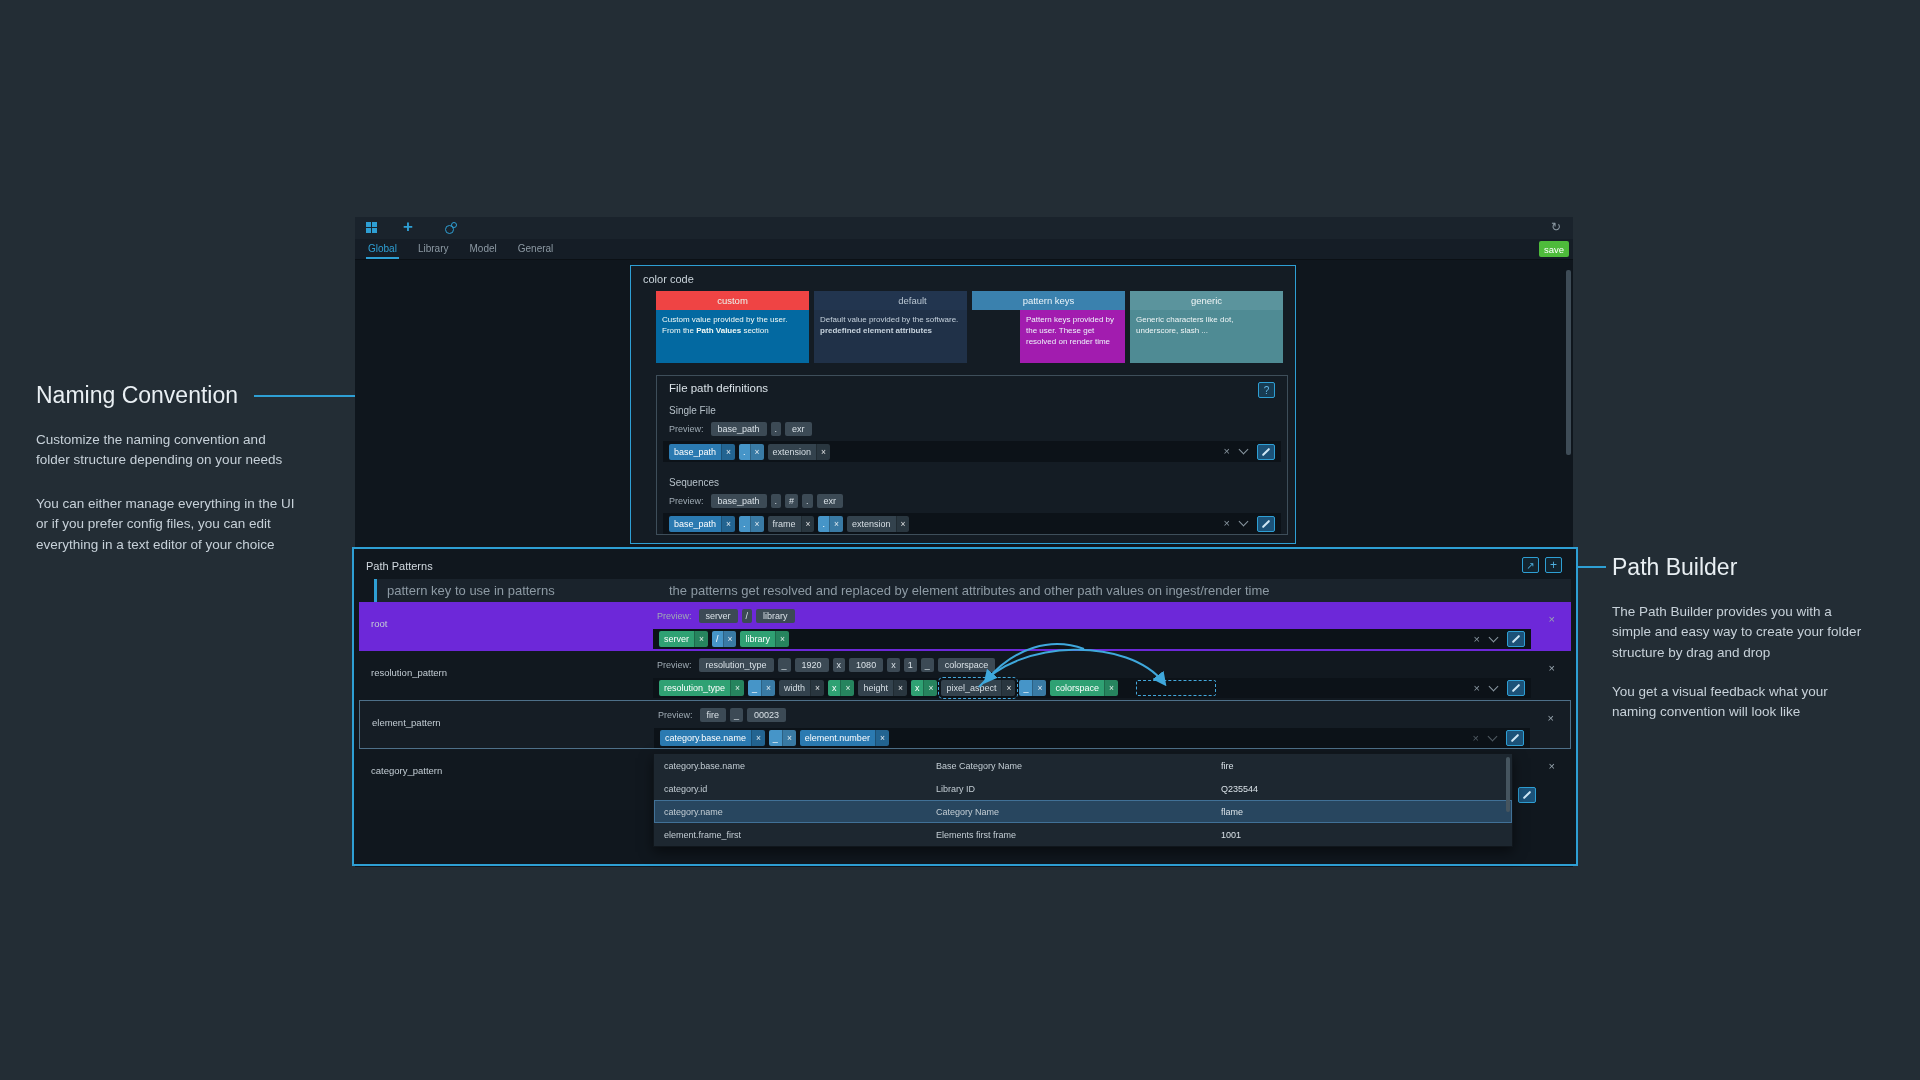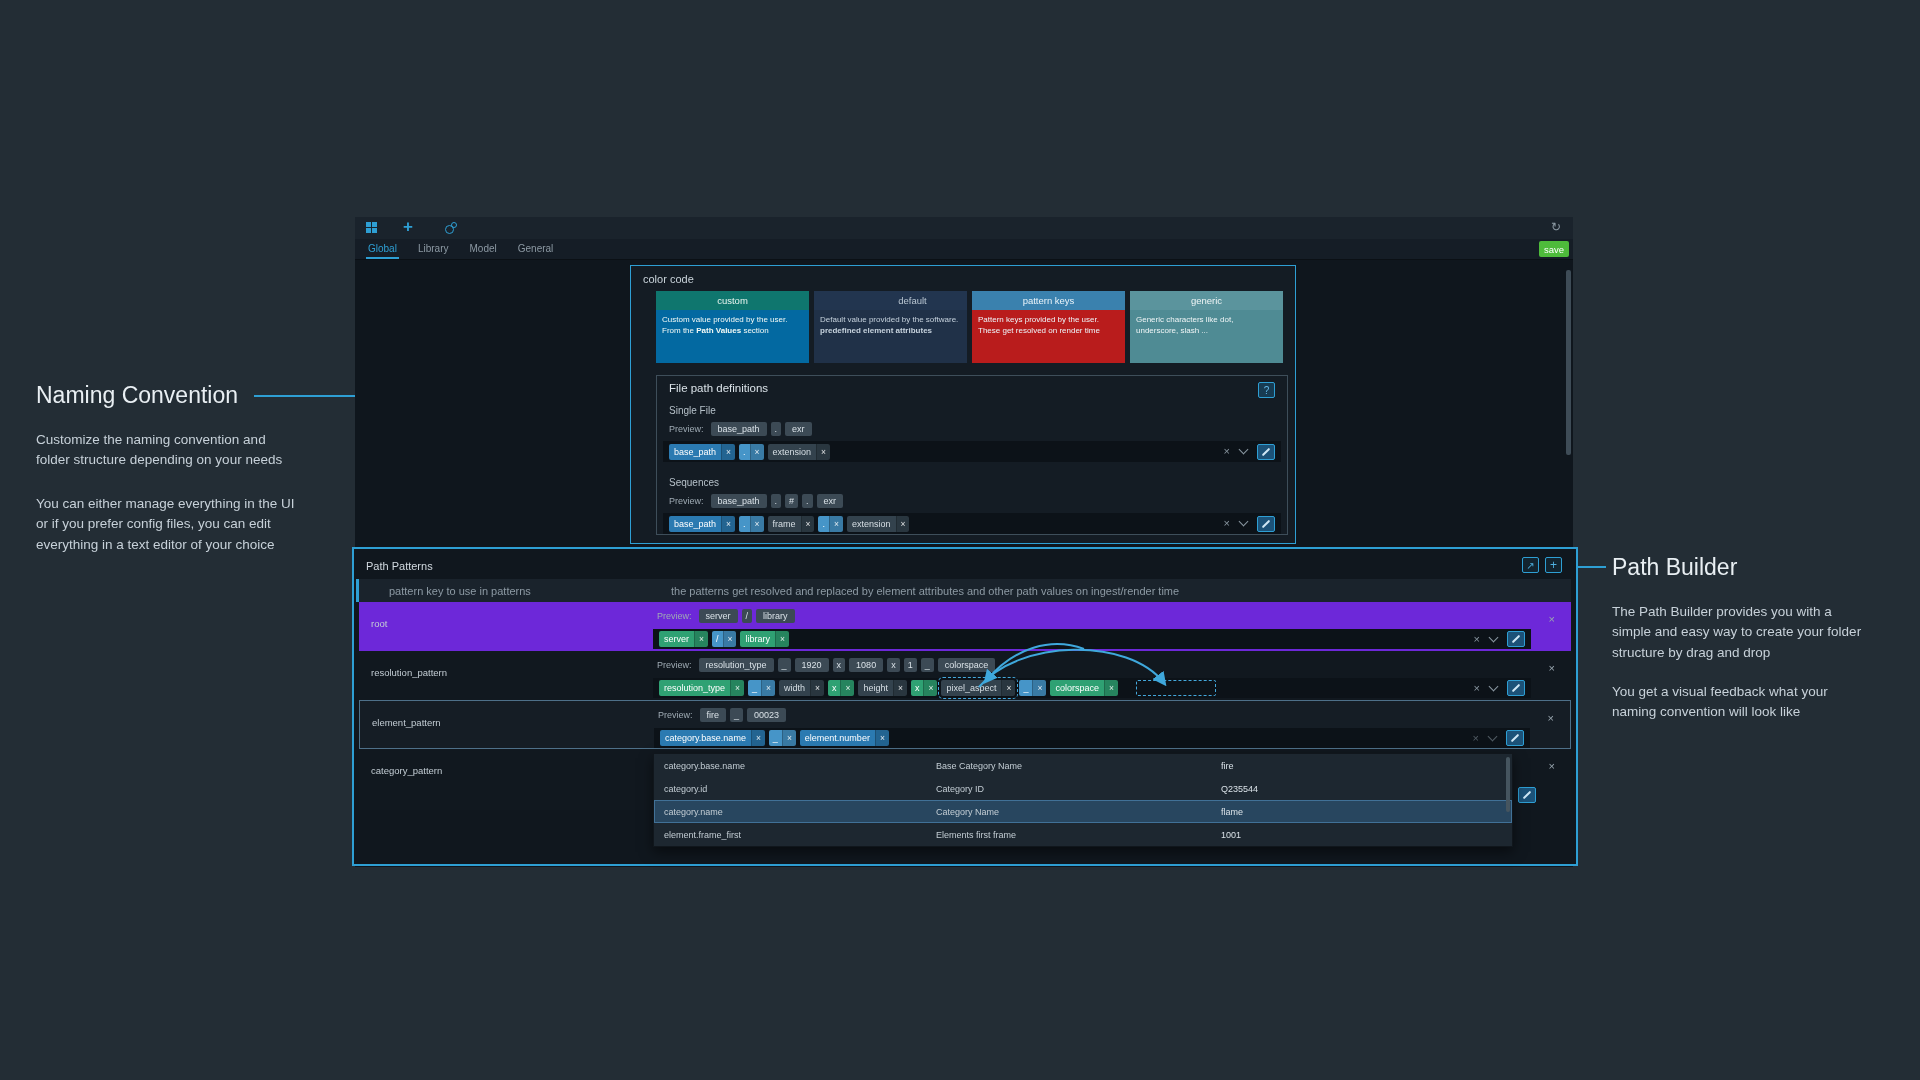--- a/index.html
+++ b/index.html
@@ -44,26 +44,26 @@
   .vscroll { position:absolute; left:1211px; top:10px; width:5px; height:185px; background:#3E4C57; border-radius:2px; cursor:pointer; }
 
   
   .cc-panel { position:absolute; left:275px; top:5px; width:666px; height:279px; border:1px solid #2E9FD4; background:#141C24; }
   .cc-title { position:absolute; left:12px; top:7px; font-size:11px; color:#C9D3DA; }
   .cc-cards { position:absolute; left:25px; top:25px; display:flex; gap:5px; }
   .card { width:153px; }
   .card-h { height:19px; display:flex; align-items:center; justify-content:center; font-size:9.5px; }
   .card-b { height:53px; padding:5px 6px; font-size:8px; line-height:1.35; }
   .card-b b { font-weight:bold; }
-  .card-custom  .card-h { background:#0f766e; color:#EAF6F0; }
+  .card-custom  .card-h { background:#ef4444; color:#EAF6F0; }
   .card-custom  .card-b { background:#0369a1; color:#F3FAF6; }
   .card-default .card-h { background:#22354F; color:#B9C6D2;padding-left:44px; }
   .card-default .card-b { background:#203148; color:#C6D2DD; }
   .card-keys    .card-h { background:#3A81AE; color:#EAF4FA; }
-  .card-keys    .card-b { background:#b91c1c; color:#EDF5FA; }
+  .card-keys    .card-b { background:#a21caf; color:#EDF5FA;margin-left:48px; }
   .card-generic .card-h { background:#5B949D; color:#EFF5F6; }
   .card-generic .card-b { background:#4F8B94; color:#EFF5F6; }
 
   
   .fp-box { position:absolute; left:25px; top:109px; width:632px; height:160px; border:1px solid #3E4E5A;padding-left:15px; }
   .fp-title { position:absolute; left:12px; top:6px; font-size:11.5px; color:#DAE2E8; }
   .help-btn { position:absolute; right:12px; top:6px; width:17px; height:16px; background:#173B52; border:1px solid #2E9FD4;
     color:#64B9E8; font-size:10px; display:flex; align-items:center; justify-content:center; border-radius:2px; cursor:pointer; }
   .fp-sub { position:absolute; left:12px; font-size:10px; color:#B6C1C9; }
   .fp-sub1 { top:29px; } .fp-sub2 { top:101px; }
@@ -99,22 +99,22 @@
   .pencil::before { content:""; width:2px; height:10px; background:#CFE7F5; transform:rotate(45deg); border-radius:1px; }
 
   
   .pp-panel { position:absolute; left:-3px; top:287px; width:1226px; height:319px; border:2px solid #2E9FD4; background:#10171E; }
   .pp-title { position:absolute; left:12px; top:11px; font-size:11px; color:#D2DAE0; }
   .pp-btn { position:absolute; top:8px; width:17px; height:16px; border:1px solid #2E9FD4; border-radius:2px; color:#4FB2E2;
             background:#12242F; display:flex; align-items:center; justify-content:center; font-size:10px; cursor:pointer; }
   .pp-expand { right:37px; } .pp-expand::before { content:"↗"; }
   .pp-add { right:14px; } .pp-add::before { content:"+"; font-size:12px; }
 
-  .pp-header { position:absolute; left:2px; right:5px; top:30px; height:23px; background:#1A232C;
-               border-left:3px solid #2E9FD4; display:flex; align-items:center; font-size:11px; color:#8D9AA4;padding-left:20px; }
+  .pp-header { position:absolute; left:20px; right:5px; top:30px; height:23px; background:#1A232C;
+               border-left:3px solid #2E9FD4; display:flex; align-items:center; font-size:13px; color:#8D9AA4; }
   .pp-h-left { padding-left:10px; width:292px; flex:none; }
 
   .p-row { position:absolute; left:5px; right:5px; height:49px; }
   .r0 { top:53px;  background:#6d28d9; }
   .r1 { top:102px; background:#11181F; }
   .r2 { top:151px; background:#151D25; border:1px solid #4E7089; }
   .r3 { top:200px; height:61px; background:#11181F; }
   .row-name { position:absolute; left:12px; top:16px; font-size:9.5px; color:#C3CDD4; }
   .p-row .prev-row { left:298px; top:6px; }
   .p-row .tag-strip { left:294px; right:40px; top:27px; height:20px; }
@@ -432,21 +432,21 @@
 
         <div class="dropdown">
           <div class="dd-rows">
               <div class="dd-row">
               <span class="dd-key">category.base.name</span>
               <span class="dd-desc">Base Category Name</span>
               <span class="dd-val">fire</span>
             </div>
               <div class="dd-row">
               <span class="dd-key">category.id</span>
-              <span class="dd-desc">Category ID</span>
+              <span class="dd-desc">Library ID</span>
               <span class="dd-val">Q235544</span>
             </div>
               <div class="dd-row sel">
               <span class="dd-key">category.name</span>
               <span class="dd-desc">Category Name</span>
               <span class="dd-val">flame</span>
             </div>
               <div class="dd-row">
               <span class="dd-key">element.frame_first</span>
               <span class="dd-desc">Elements first frame</span>

